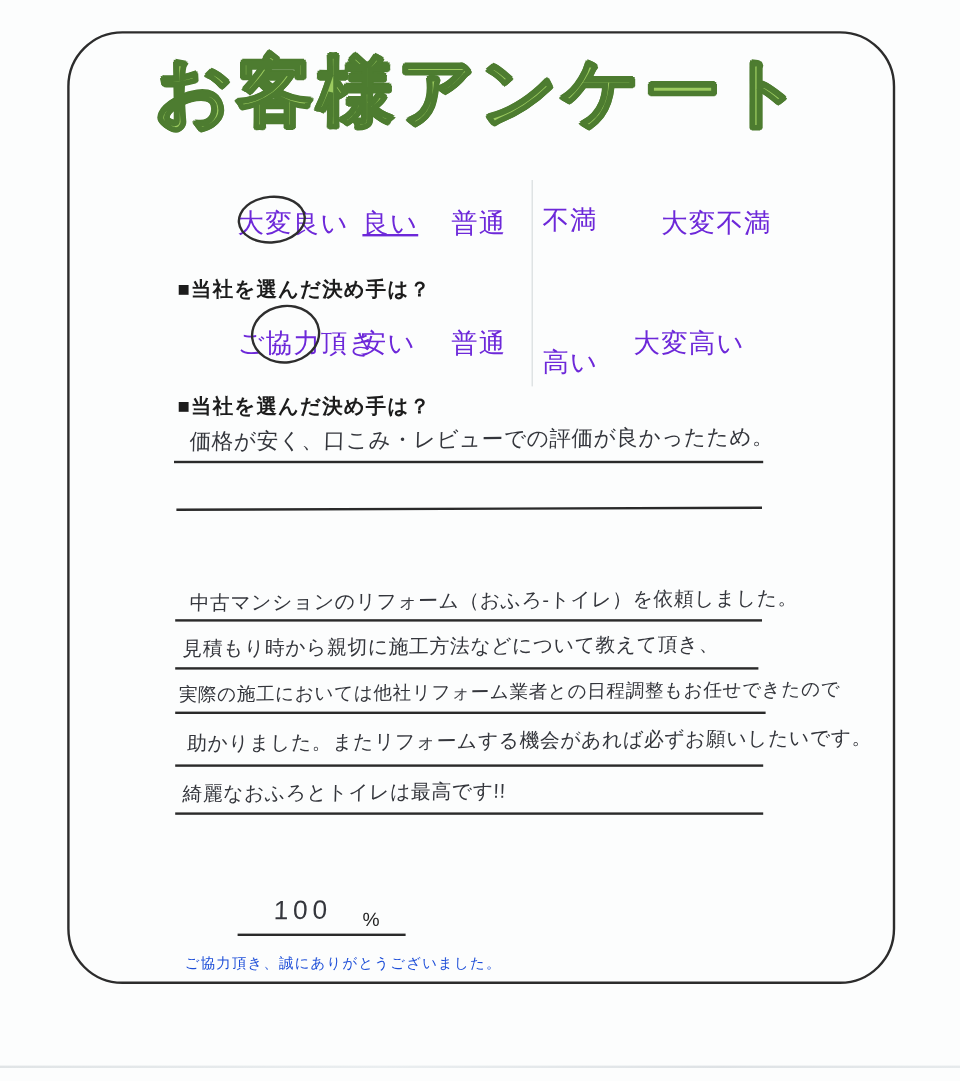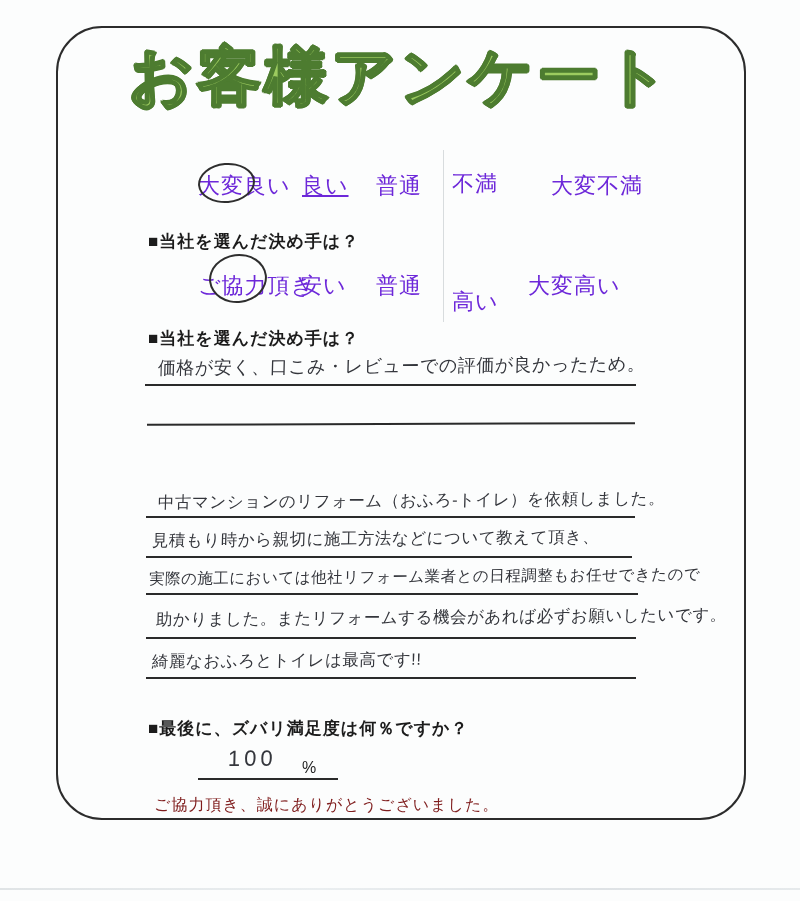--- a/index.html
+++ b/index.html
@@ -52,21 +52,21 @@
     transform-origin:left center;
   }
   .uline{position:absolute;height:2px;background:#2a2a2a;}
   .foldline{position:absolute;left:443px;top:150px;width:1px;height:172px;background:#d8dcde;}
   .scan-line{
     position:absolute;left:0;top:888px;width:800px;height:2px;
     background:linear-gradient(90deg,#e0e4e6,#eaeef0 40%,#dee2e5 75%,#e6eaec);
   }
   .printed-unit{position:absolute;font-size:16px;color:#1f1f1f;}
   .footer-note{
-    position:absolute;font-size:16px;color:#7f1d1d;letter-spacing:1px;white-space:nowrap;text-align:center;
+    position:absolute;font-size:12px;color:#1d4ed8;letter-spacing:1px;white-space:nowrap;text-align:center;
   }
 </style>
 </head>
 <body>
 
 <div class="page">
 
   <div class="frame"></div>
 
   <h1 class="title">お客様アンケート</h1>
@@ -102,21 +102,20 @@
 
   <div class="hand" style="left:149px;top:569px;font-size:15.5px;">実際の施工においては他社リフォーム業者との日程調整もお任せできたので</div>
   <div class="uline" style="left:146px;top:593px;width:492px;"></div>
 
   <div class="hand" style="left:156px;top:609px;">助かりました。またリフォームする機会があれば必ずお願いしたいです。</div>
   <div class="uline" style="left:146px;top:637px;width:490px;"></div>
 
   <div class="hand" style="left:152px;top:651px;">綺麗なおふろとトイレは最高です!!</div>
   <div class="uline" style="left:146px;top:677px;width:490px;"></div>
 
-  <div class="q-heading" style="left:148px;top:717px;">■最後に、ズバリ満足度は何％ですか？</div>
   <div class="hand" style="left:228px;top:746px;font-size:22px;letter-spacing:4px;">100</div>
   <div class="uline" style="left:198px;top:778px;width:140px;"></div>
   <span class="printed-unit" style="left:302px;top:759px;">%</span>
 
   <div class="footer-note" style="left:154px;top:795px;">ご協力頂き、誠にありがとうございました。</div>
 
   <div class="scan-line"></div>
 
 </div>
 

